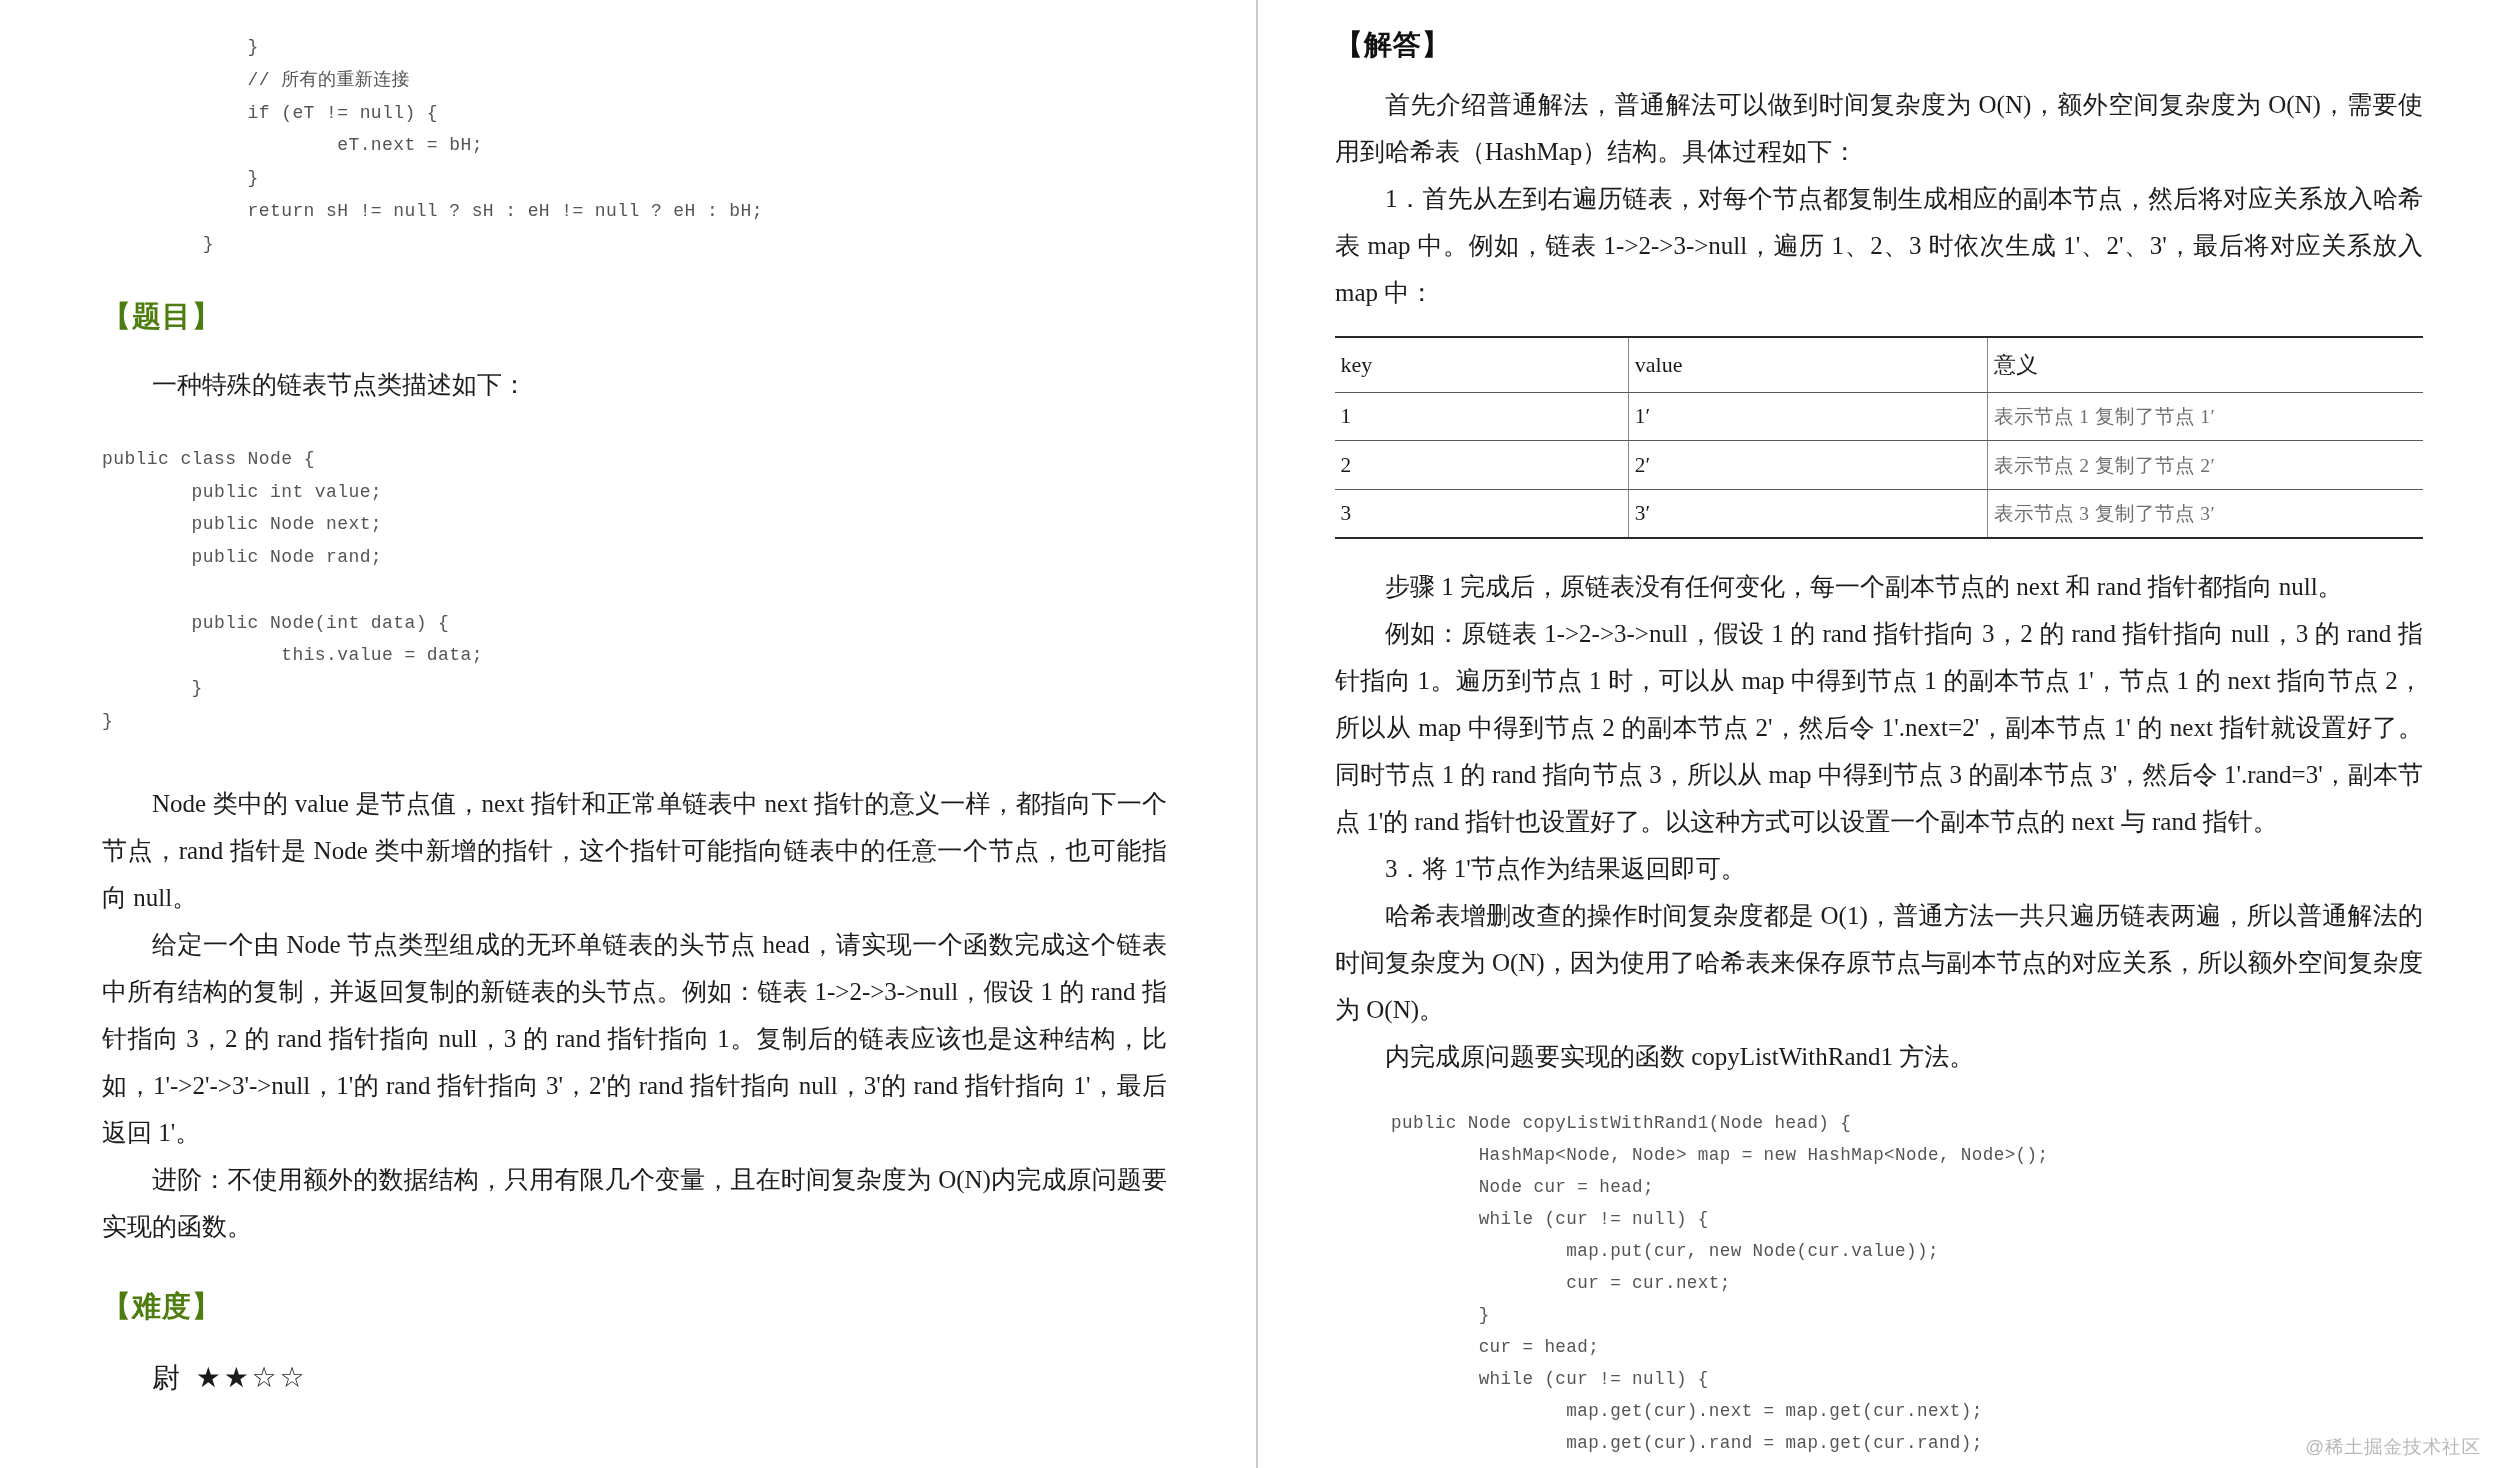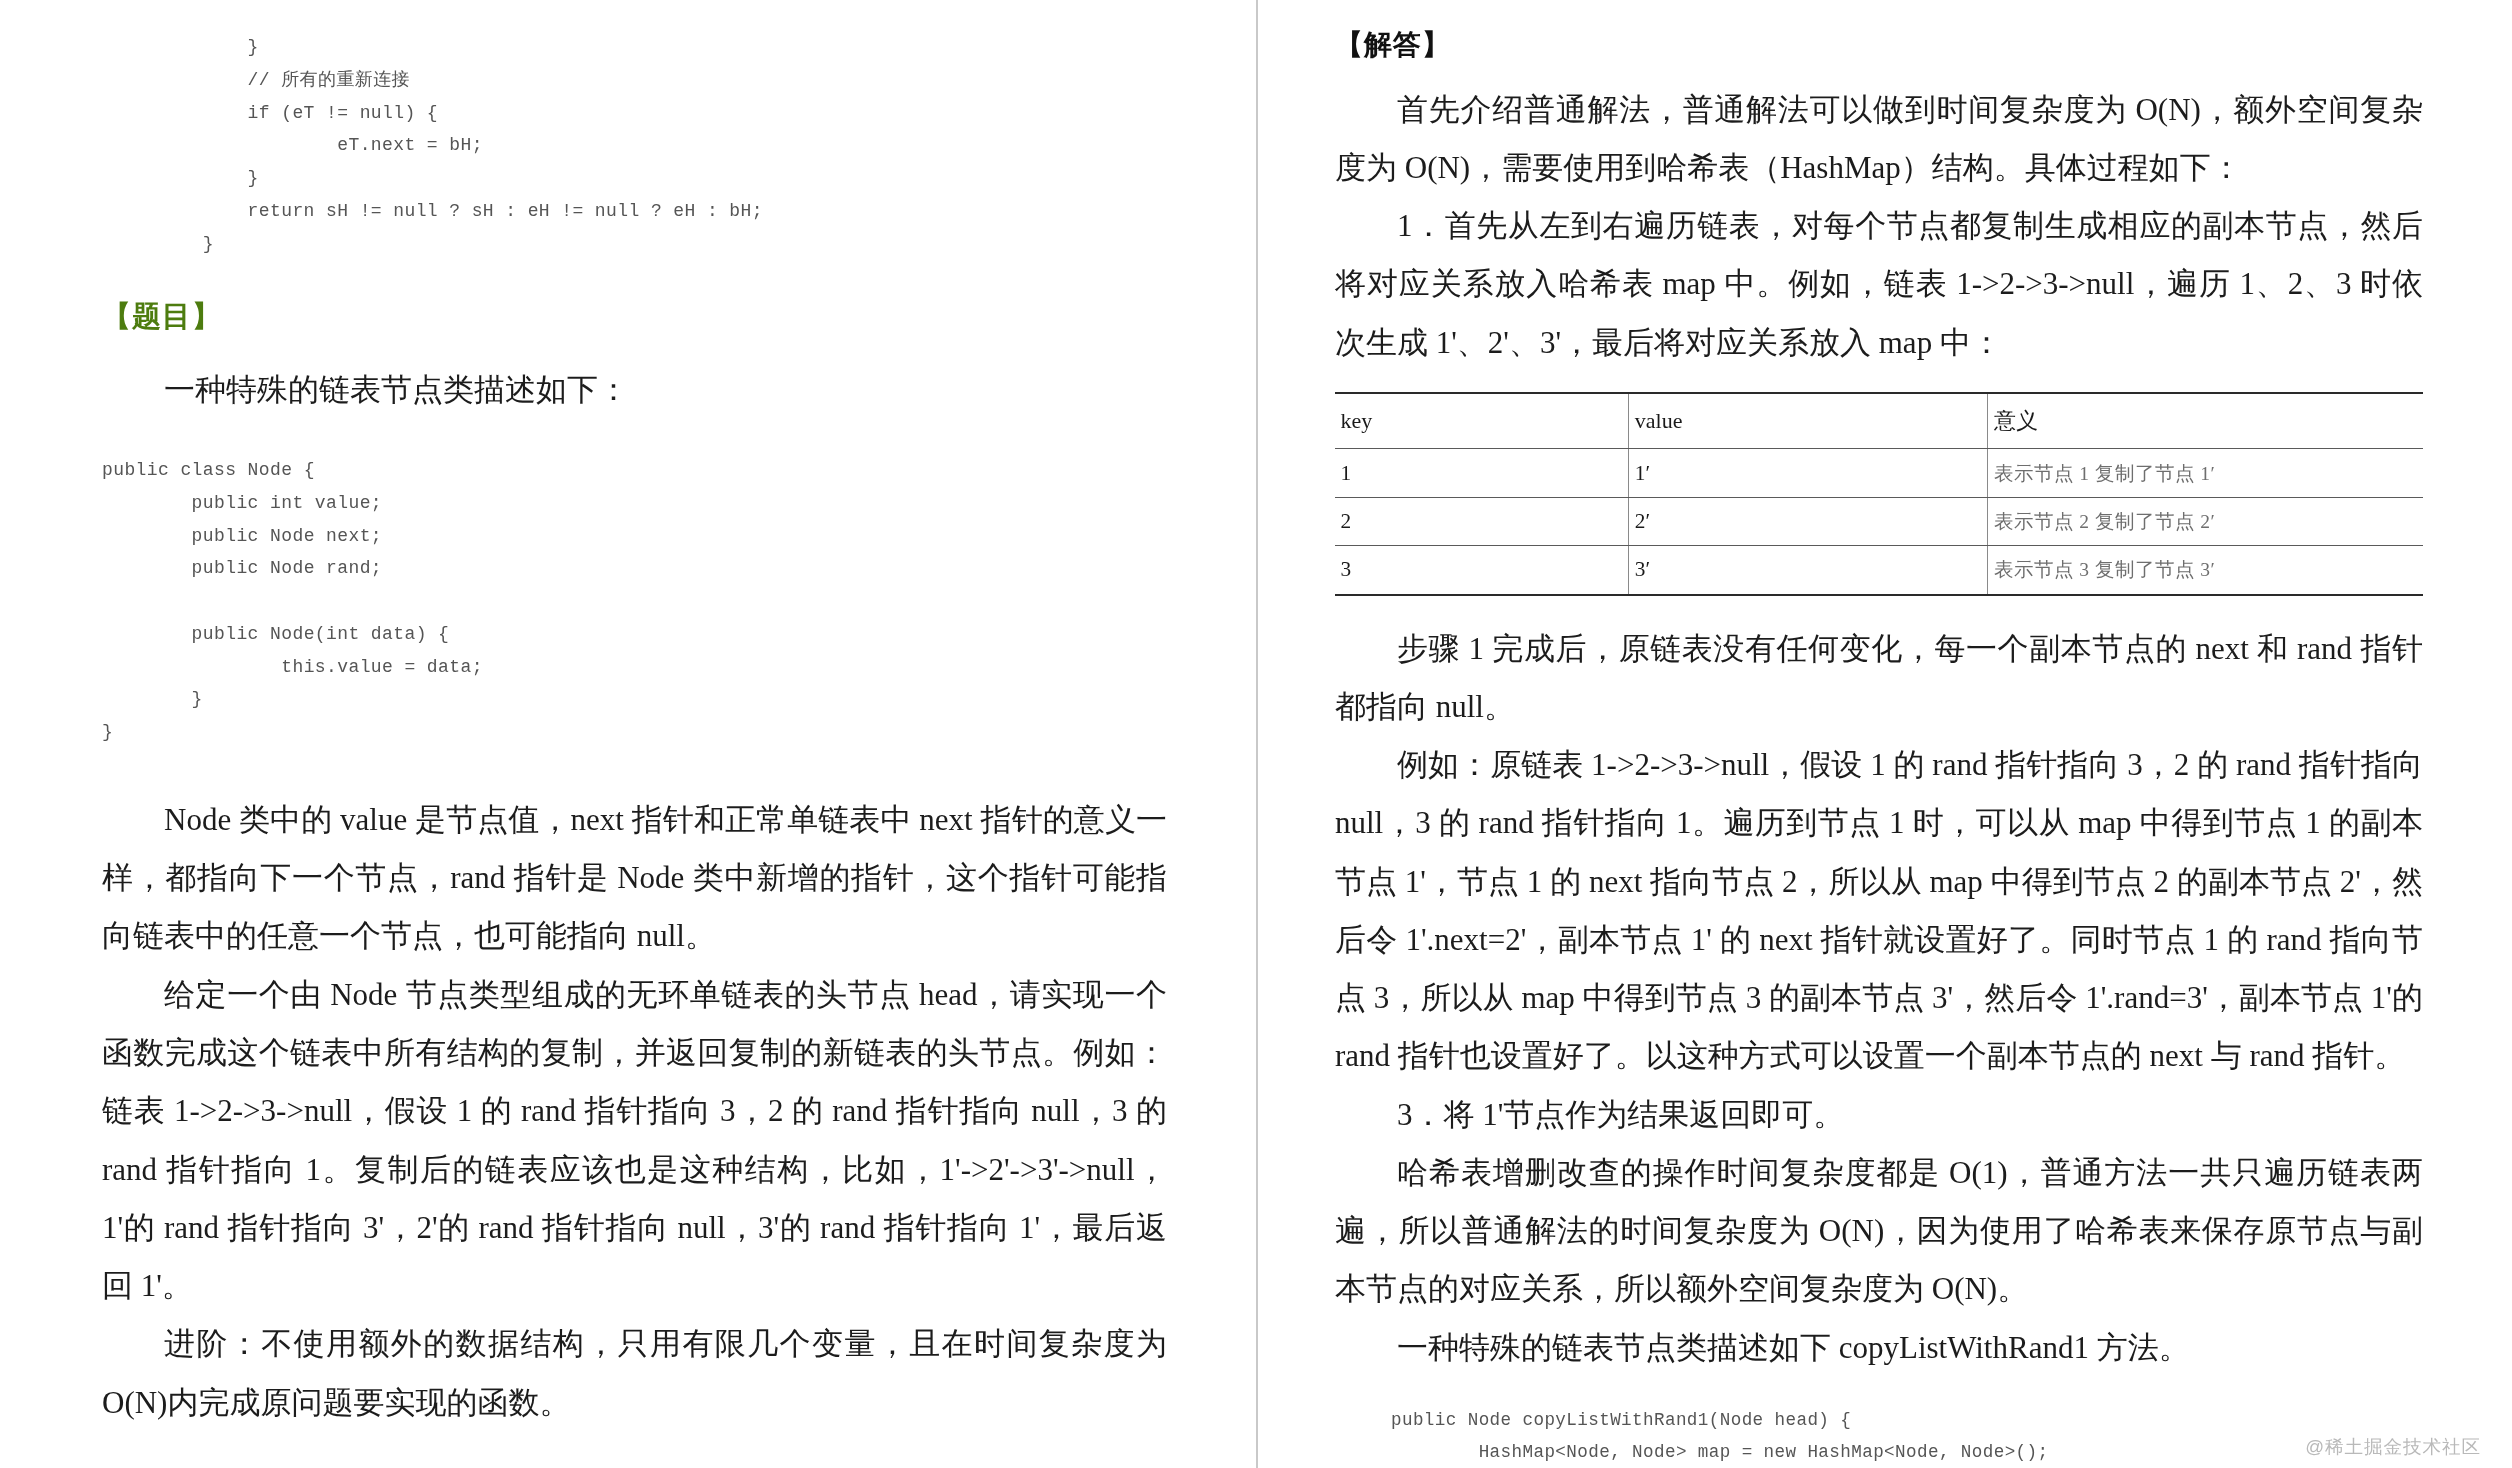--- a/index.html
+++ b/index.html
@@ -74,21 +74,21 @@
     font-family: "Liberation Sans", "DejaVu Sans", sans-serif;
     font-weight: bold;
     font-size: 28px;
     letter-spacing: 0.9px;
     margin: 26px 0 0 0;
     color: #111111;
   }
 
   
   p.body {
-    font-size: 31px;
+    font-size: 25px;
     line-height: 1.88;
     margin: 0;
     text-align: justify;
     text-justify: inter-ideograph;
     text-indent: 2em;
     color: #1c1c1c;
   }
   p.body.noindent { text-indent: 0; }
   .para-gap { margin-top: 9.3px; }
   .blk-gap-lg { height: 24px; }
@@ -230,21 +230,21 @@
 
     <p class="body">步骤 1 完成后，原链表没有任何变化，每一个副本节点的 next 和 rand 指针都指向 null。</p>
 
 
     <p class="body">例如：原链表 1-&gt;2-&gt;3-&gt;null，假设 1 的 rand 指针指向 3，2 的 rand 指针指向 null，3 的 rand 指针指向 1。遍历到节点 1 时，可以从 map 中得到节点 1 的副本节点 1'，节点 1 的 next 指向节点 2，所以从 map 中得到节点 2 的副本节点 2'，然后令 1'.next=2'，副本节点 1' 的 next 指针就设置好了。同时节点 1 的 rand 指向节点 3，所以从 map 中得到节点 3 的副本节点 3'，然后令 1'.rand=3'，副本节点 1'的 rand 指针也设置好了。以这种方式可以设置一个副本节点的 next 与 rand 指针。</p>
 
     <p class="body">3．将 1'节点作为结果返回即可。</p>
 
     <p class="body">哈希表增删改查的操作时间复杂度都是 O(1)，普通方法一共只遍历链表两遍，所以普通解法的时间复杂度为 O(N)，因为使用了哈希表来保存原节点与副本节点的对应关系，所以额外空间复杂度为 O(N)。</p>
 
-    <p class="body">一种特殊的链表节点类描述如下 copyListWithRand1 方法。</p>
+    <p class="body">内完成原问题要实现的函数 copyListWithRand1 方法。</p>
 
     <div class="blk-gap-sm"></div>
 
     <pre class="code code-right" style="margin-left:56px;">public Node copyListWithRand1(Node head) {
         HashMap&lt;Node, Node&gt; map = new HashMap&lt;Node, Node&gt;();
         Node cur = head;
         while (cur != null) {
                 map.put(cur, new Node(cur.value));
                 cur = cur.next;
         }

